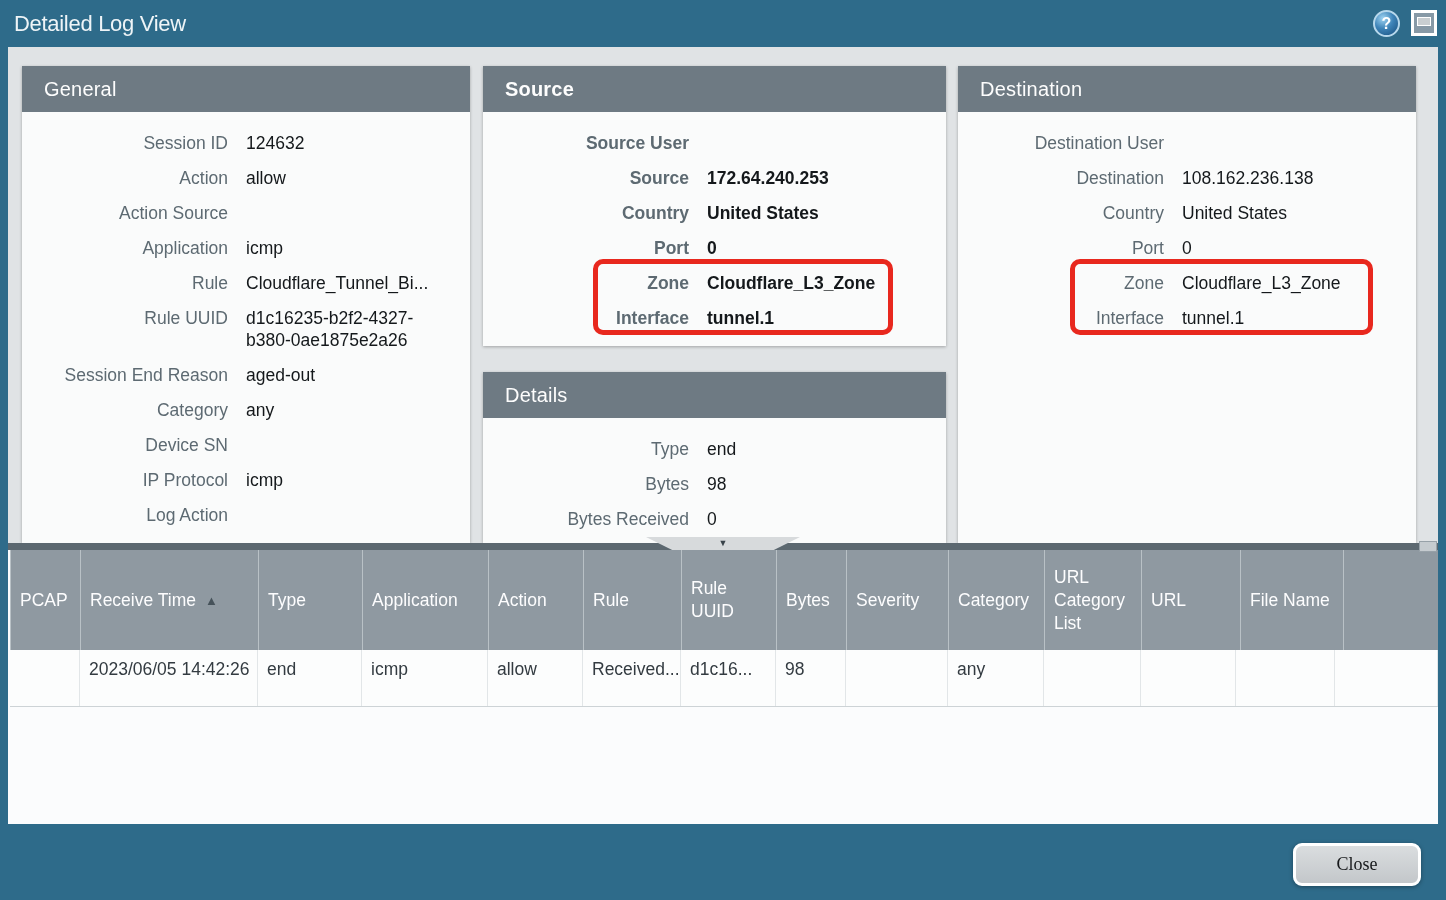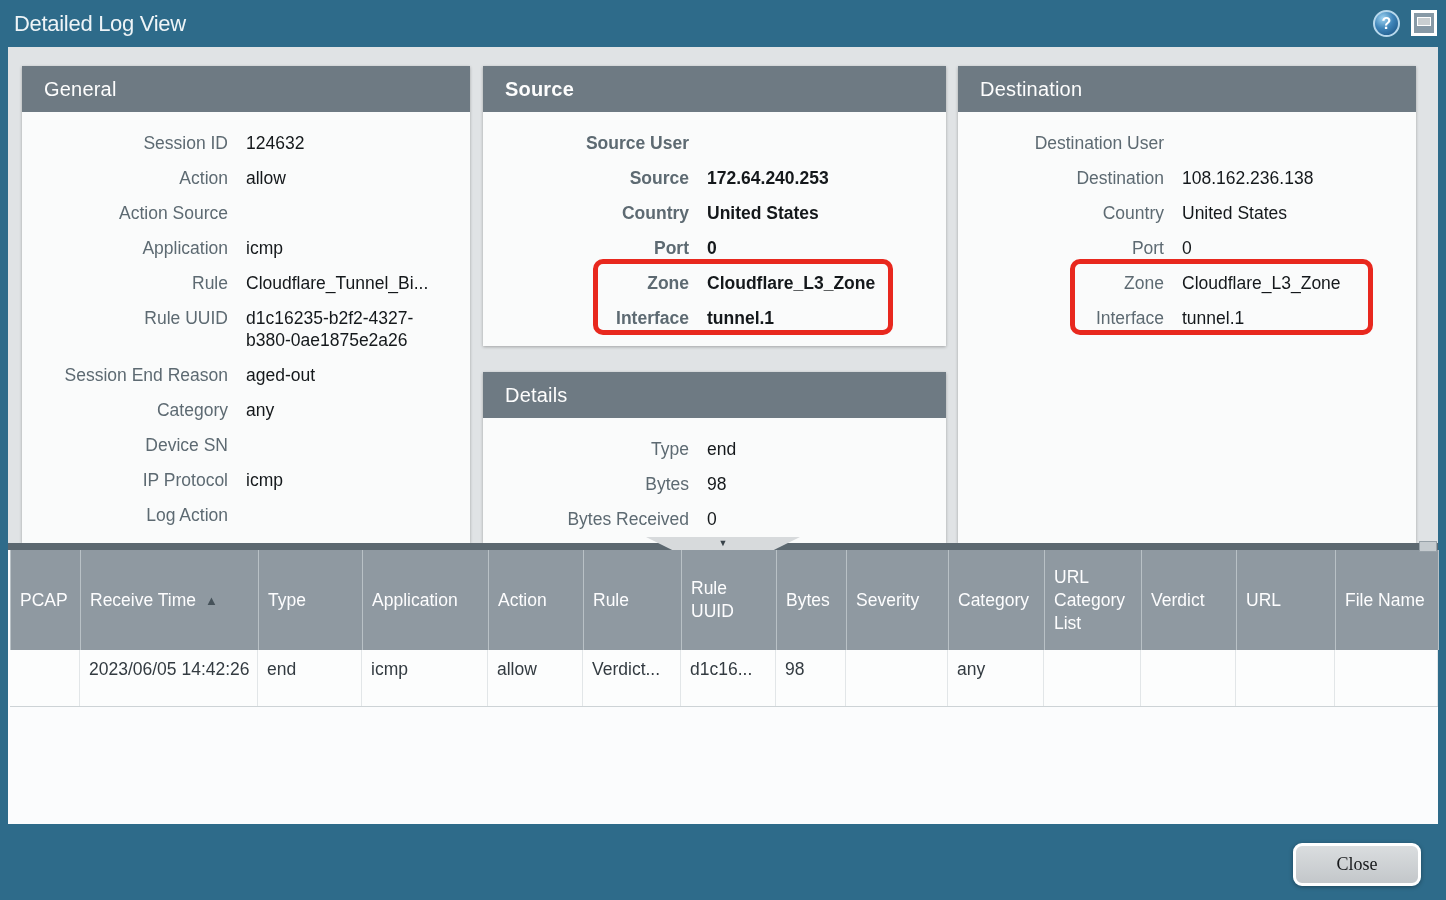--- a/index.html
+++ b/index.html
@@ -305,37 +305,34 @@
       </div>
     <div class="th c9">
         <span>Severity</span>
       </div>
     <div class="th c10">
         <span>Category</span>
       </div>
     <div class="th c11">
         <span>URL Category List</span>
       </div>
-    <div class="th c12">
-        <span>Verdict</span>
-      </div>
     <div class="th c13">
         <span>URL</span>
       </div>
     <div class="th c14">
         <span>File Name</span>
       </div>
   </div>
   <div class="trow">
     <div class="td c1"></div>
     <div class="td c2">2023/06/05 14:42:26</div>
     <div class="td c3">end</div>
     <div class="td c4">icmp</div>
     <div class="td c5">allow</div>
-    <div class="td c6">Verdict...</div>
+    <div class="td c6">Received...</div>
     <div class="td c7">d1c16...</div>
     <div class="td c8">98</div>
     <div class="td c9"></div>
     <div class="td c10">any</div>
     <div class="td c11"></div>
     <div class="td c12"></div>
     <div class="td c13"></div>
     <div class="td c14"></div>
   </div>
 </div>

